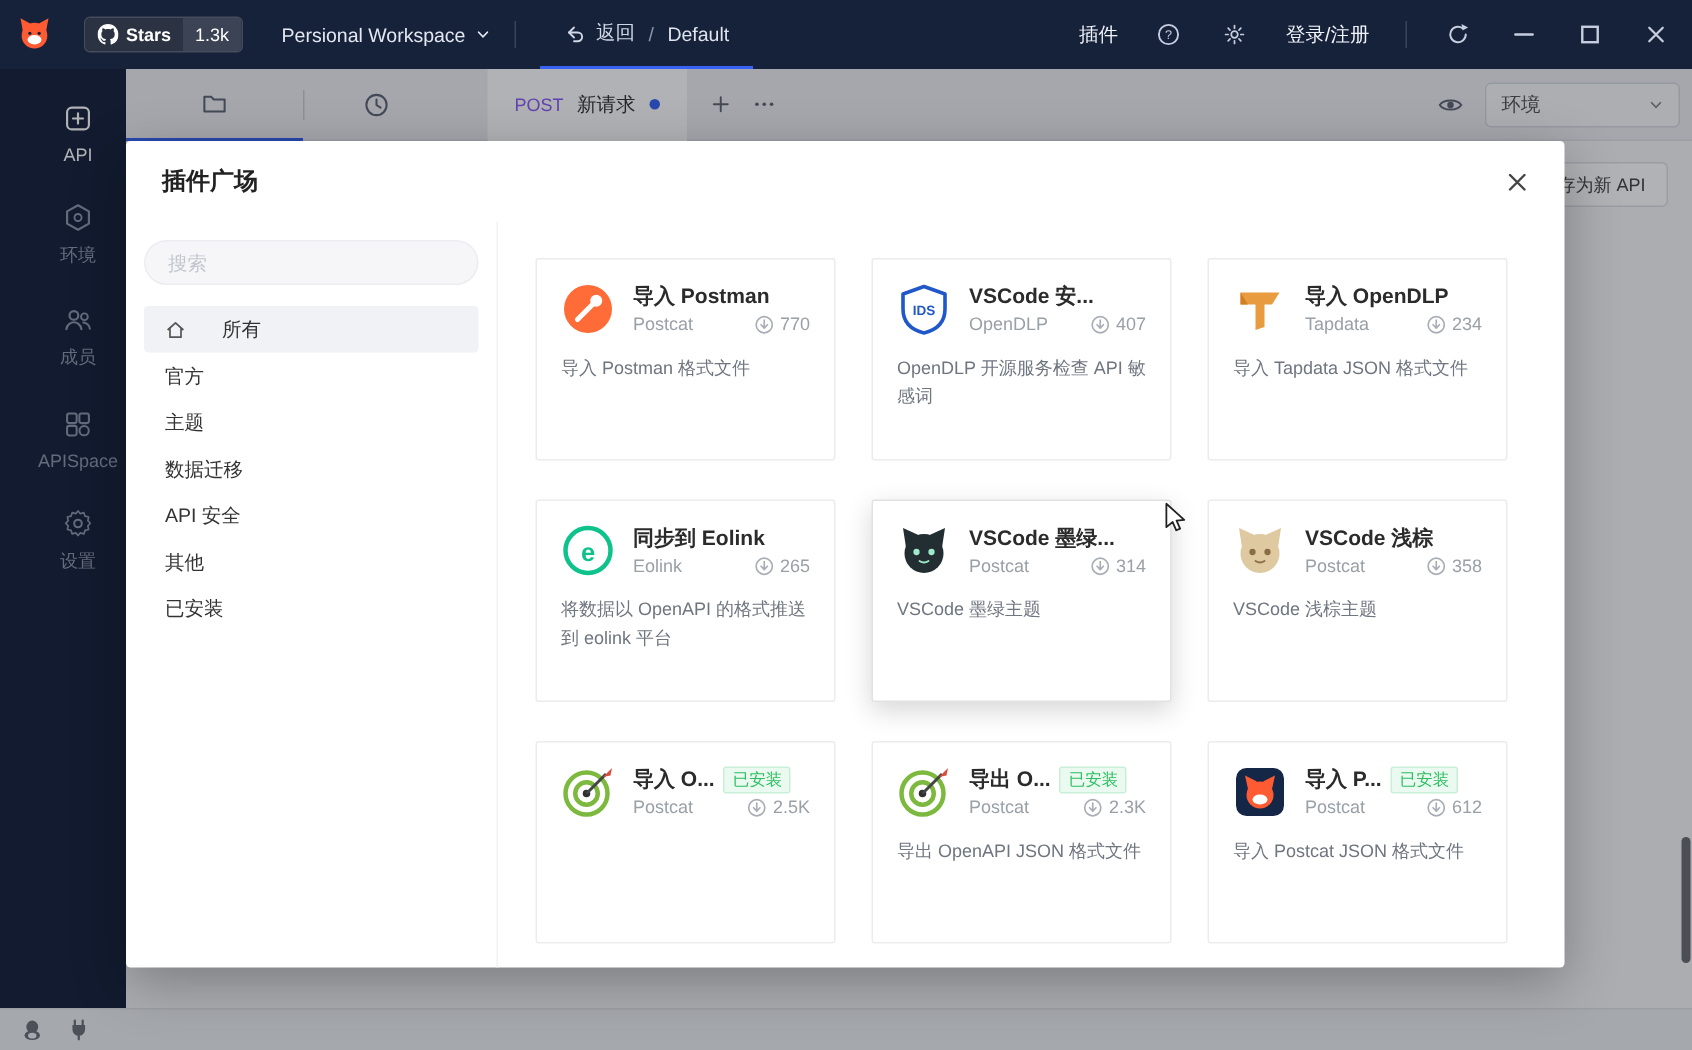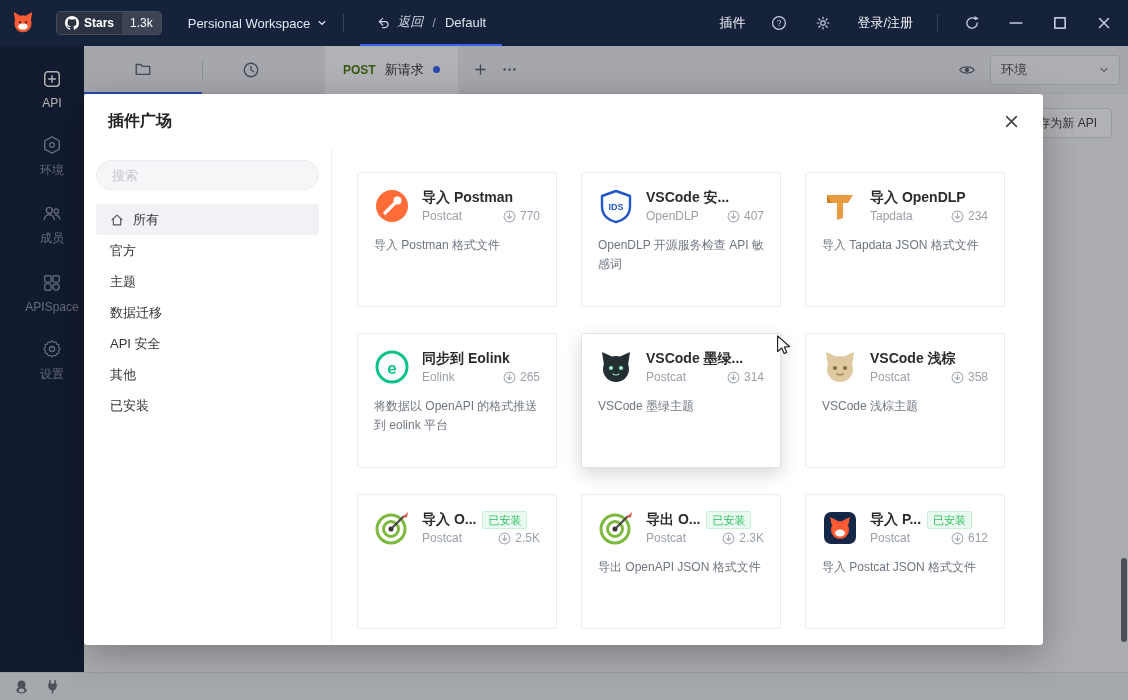--- a/index.html
+++ b/index.html
@@ -11,21 +11,21 @@
   .logo{width:30px;height:30px;margin-left:8px;display:flex;align-items:center;justify-content:center;}
   .logo svg{width:28px;height:28px;}
   .gh-badge{display:flex;align-items:stretch;margin-left:18px;height:22px;border:1px solid #454c5c;border-radius:4px;overflow:hidden;font-size:12px;}
   .gh-left{display:flex;align-items:center;gap:5px;background:#2b3242;padding:0 8px;font-weight:bold;color:#fff;}
   .gh-left svg{width:14px;height:14px;}
   .gh-right{background:#3c4works;background:#3c4354;padding:0 8px;display:flex;align-items:center;color:#fff;}
   .workspace{display:flex;align-items:center;gap:7px;margin-left:26px;color:#e3e8f2;}
   .chev svg{width:10px;height:10px;display:block;}
   .tdiv{width:1px;height:18px;background:#39445c;margin:0 16px;}
   .back-group{display:flex;align-items:center;gap:9px;height:46px;padding:0 16px;border-bottom:2px solid #3763f4;box-sizing:border-box;}
-  .back-btn{display:flex;align-items:center;gap:6px;color:#cfd6e4;font-style:italic;}
+  .back-btn{display:flex;align-items:center;gap:6px;color:#cfd6e4;}
   .back-btn svg{width:15px;height:15px;}
   .crumb-sep{color:#8b95ab;}
   .topbar-right{margin-left:auto;display:flex;align-items:center;gap:24px;margin-right:14px;}
   .txt-btn{color:#f0f3f9;}
   .icon-btn{width:20px;height:20px;display:flex;align-items:center;justify-content:center;color:#c6cedf;}
   .icon-btn svg{width:16px;height:16px;}
   .win-close svg{width:14px;height:14px;}
 
   
   .sidebar{position:absolute;top:46px;left:0;width:104px;bottom:28px;background:#16213a;display:flex;flex-direction:column;align-items:center;padding-top:12px;gap:6px;z-index:1;}
@@ -33,21 +33,21 @@
   .side-item.active{color:#ffffff;}
   .si-icon svg{width:20px;height:20px;display:block;}
 
   
   .tabstrip{position:absolute;top:46px;left:84px;right:0;height:48px;background:#edeff3;display:flex;align-items:center;border-bottom:1px solid #dfe2e8;box-sizing:border-box;z-index:1;}
   .icon-tab{width:118px;height:48px;display:flex;align-items:center;justify-content:center;box-sizing:border-box;color:#5d6575;}
   .icon-tab svg{width:18px;height:18px;}
   .icon-tab.active{border-bottom:2px solid #3763f4;}
   .stripdiv{width:1px;height:20px;background:#c9cdd6;}
   .req-tab{margin-left:26px;height:48px;background:#ffffff;display:flex;align-items:center;gap:9px;padding:0 18px;font-size:13px;color:#333;}
-  .method{color:#4d7c0f;font-weight:bold;font-size:12px;}
+  .method{color:#8b5cf6;font-weight:normal;font-size:12px;}
   .unsaved-dot{width:7px;height:7px;background:#3763f4;border-radius:50%;}
   .strip-btn{color:#5f6672;margin-left:16px;display:flex;align-items:center;}
   .strip-btn svg{width:13px;height:13px;}
   .strip-right{margin-left:auto;display:flex;align-items:center;gap:14px;margin-right:8px;}
   .eye-btn{color:#5d6575;display:flex;}
   .eye-btn svg{width:18px;height:18px;}
   .env-select{display:flex;align-items:center;justify-content:space-between;background:rgba(255,255,255,.6);border:1px solid #d8dbe2;border-radius:4px;height:30px;padding:0 10px;color:#555;font-size:13px;width:130px;box-sizing:border-box;}
   .env-select .chev{color:#888;}
 
   
@@ -66,21 +66,21 @@
   .modal{position:absolute;left:84px;top:94px;width:959px;height:551px;background:#fff;border-radius:3px;box-shadow:0 10px 36px rgba(0,0,0,.28);z-index:10;display:flex;flex-direction:column;box-sizing:border-box;}
   .modal-header{height:54px;display:flex;align-items:center;padding:0 24px;flex:none;}
   .modal-title{font-size:16px;font-weight:bold;color:#222;}
   .modal-close{margin-left:auto;color:#444;display:flex;cursor:default;}
   .modal-close svg{width:15px;height:15px;}
   .modal-body{flex:1;display:flex;min-height:0;}
   .cat-nav{width:248px;flex:none;padding:12px 12px 0;box-sizing:border-box;border-right:1px solid #f2f2f4;}
   .search{height:30px;border-radius:15px;background:#f6f6f9;border:1px solid #ececf1;display:flex;align-items:center;padding:0 13px;margin-bottom:14px;box-sizing:border-box;}
   .search input{border:0;background:transparent;outline:0;font-size:13px;width:100%;color:#333;font-family:inherit;}
   .search input::placeholder{color:#c2c6cf;}
-  .cat-item{height:31px;display:flex;align-items:center;gap:9px;padding:0 14px;font-size:13px;color:#333;border-radius:3px;}
+  .cat-item{height:31px;display:flex;align-items:center;gap:24px;padding:0 14px;font-size:13px;color:#333;border-radius:3px;}
   .cat-item.selected{background:#f1f2f6;}
   .cat-icon{display:flex;}
   .cat-icon svg{width:14px;height:14px;}
 
   .grid{flex:1;padding:24px 38px 0 25px;display:grid;grid-template-columns:repeat(3,200px);gap:26px 24px;align-content:start;overflow:hidden;}
   .card{border:1px solid #ececec;background:#fff;padding:15px 16px 12px;box-sizing:border-box;height:135px;border-radius:2px;}
   .card.hovered{box-shadow:0 6px 18px rgba(0,0,0,.16);border-color:#e2e2e2;}
   .card-head{display:flex;gap:12px;}
   .p-icon{width:36px;height:36px;flex:none;display:flex;}
   .p-icon svg{width:36px;height:36px;}

